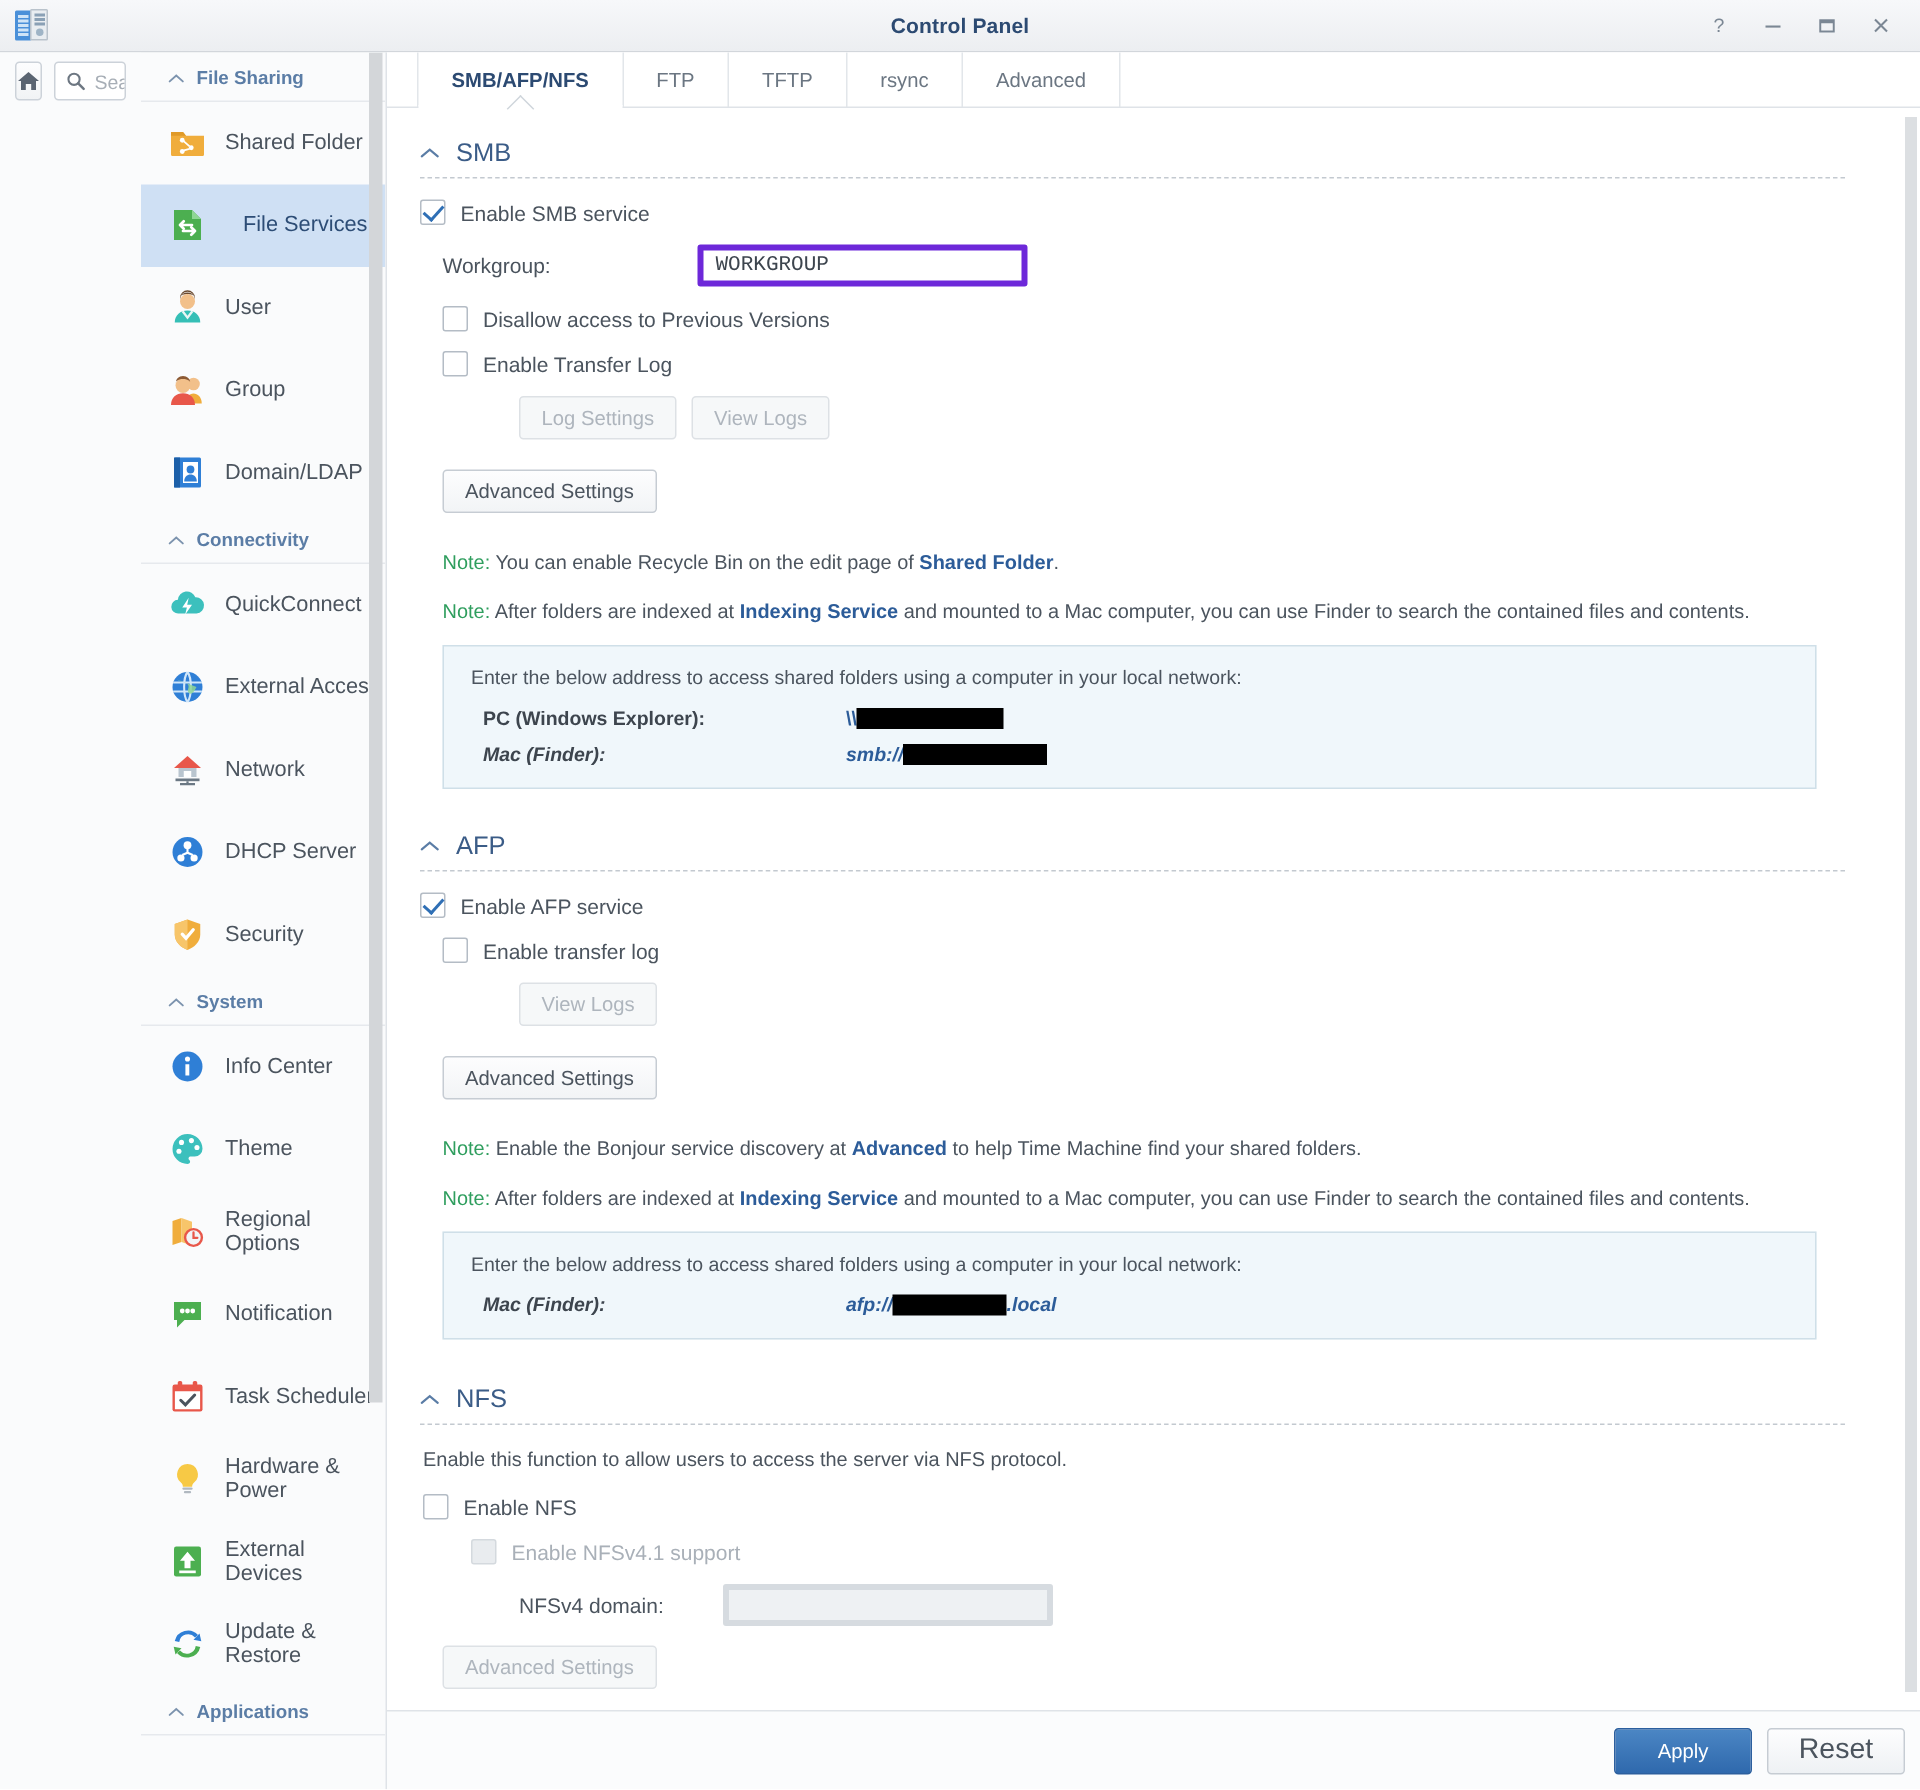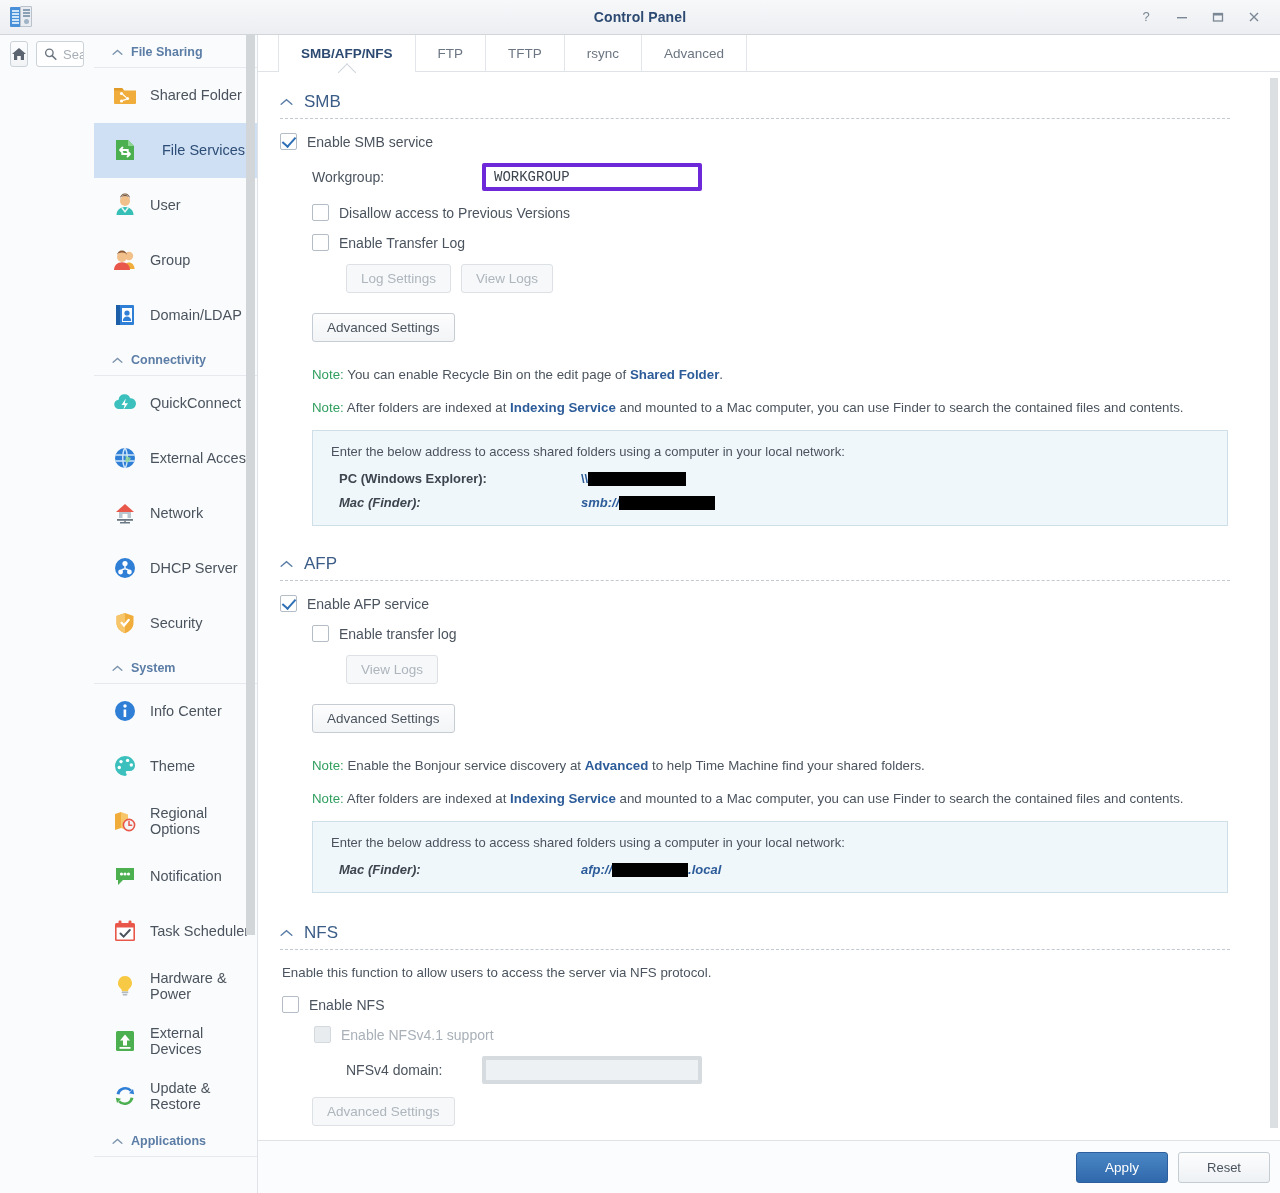--- a/index.html
+++ b/index.html
@@ -386,26 +386,26 @@
     border-radius: 3px;
     color: #fff; font-size: 13.5px;
     font-family: "Liberation Sans", sans-serif;
     cursor: pointer;
   }
   .btn-secondary {
     height: 31px; min-width: 92px;
     background: linear-gradient(to bottom,#fdfdfe,#eef1f4);
     border: 1px solid #c6ccd3;
     border-radius: 3px;
-    color: #4b545e; font-size: 13px;
+    color: #4b545e; font-size: 19px;
     font-family: "Liberation Sans", sans-serif;
     cursor: pointer;
   }
 
-  .indent1 { margin-left: 32px; }
+  .indent1 { margin-left: 15px; }
   .indent-btn { margin-left: 66px; }
 </style>
 </head>
 <body>
 
 <div class="window">
 
   <div class="titlebar">
     <div class="app-icon">
       <div class="ai-left"></div>

